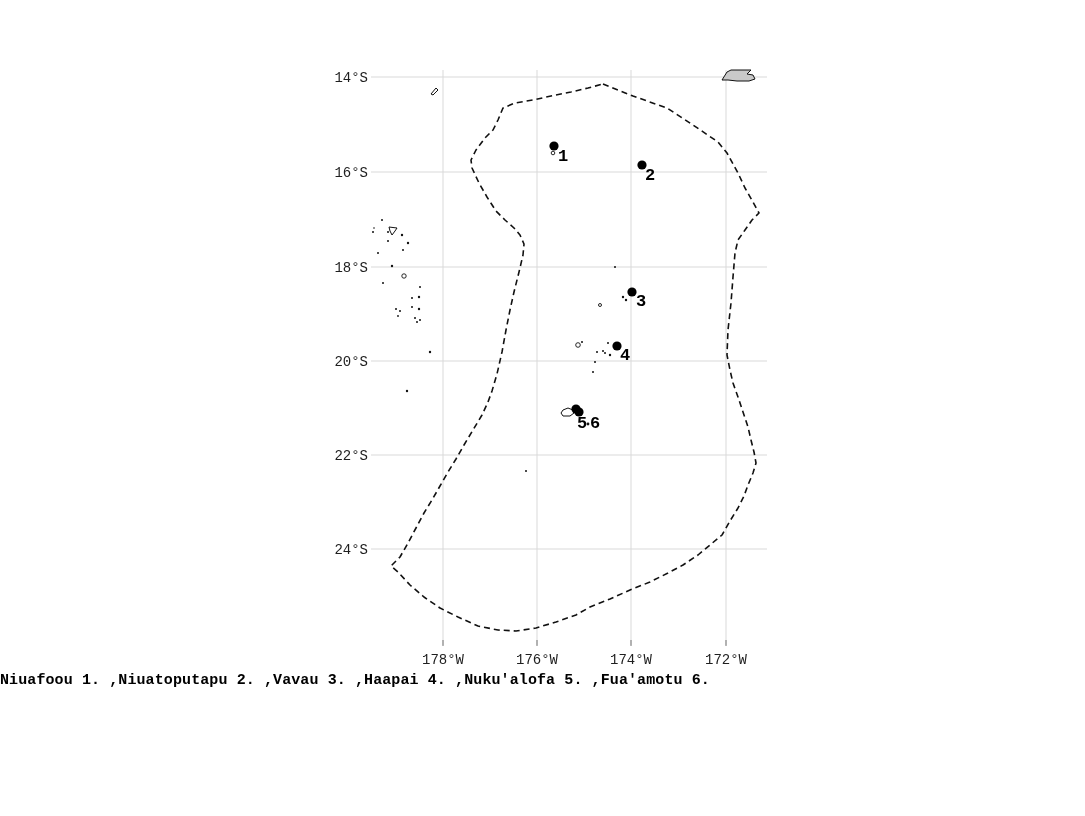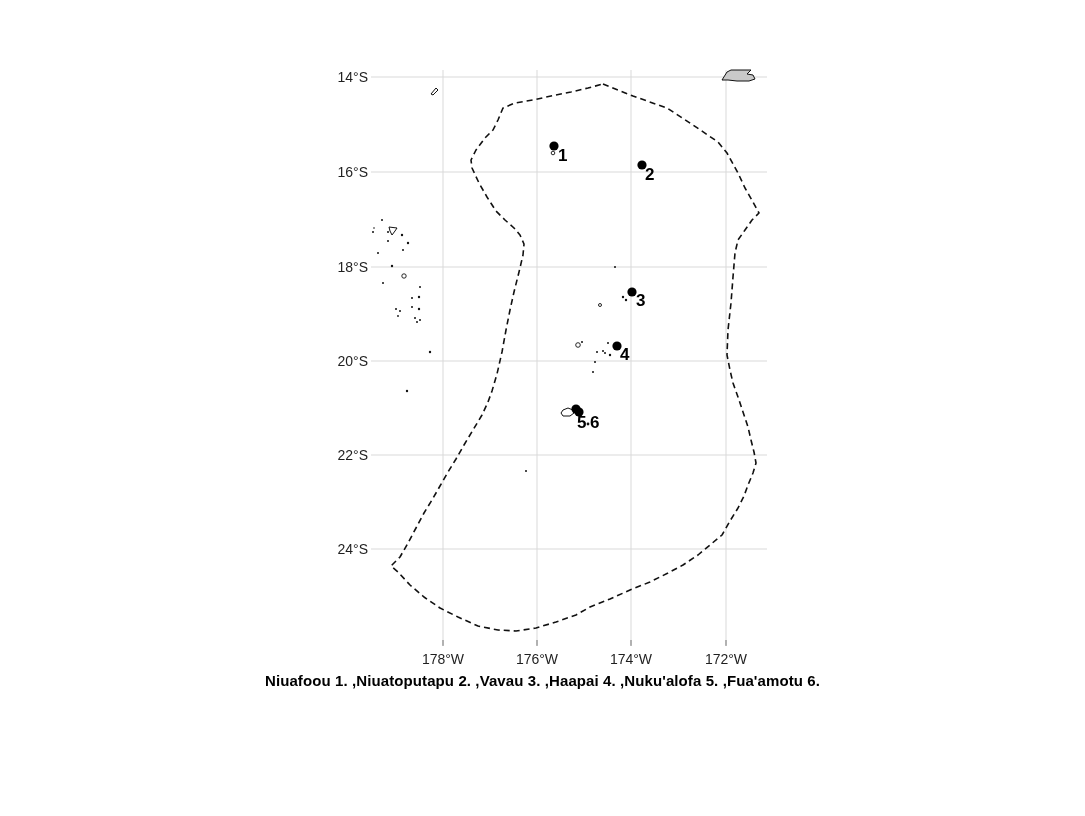--- a/index.html
+++ b/index.html
@@ -1,27 +1,26 @@
 <!DOCTYPE html>
 <html><head>
 <meta charset="utf-8">
 <style>
   html,body{margin:0;padding:0;background:#ffffff;}
   .figure{
     position:relative;
     width:1085px;height:816px;
     background:#ffffff;
-    font-family:Liberation Sans, sans-serif;
+    font-family:Liberation Mono, monospace;
     overflow:hidden;
   }
   #map-svg{position:absolute;left:0;top:0;}
   .caption{
     position:absolute;
     left:0;top:672px;width:1085px;
-    text-align:center;
     font-size:15px;
     font-weight:bold;
     color:#000000;
     letter-spacing:0.1px;
   }
 </style>
 </head>
 <body>
 
 <div class="figure">

